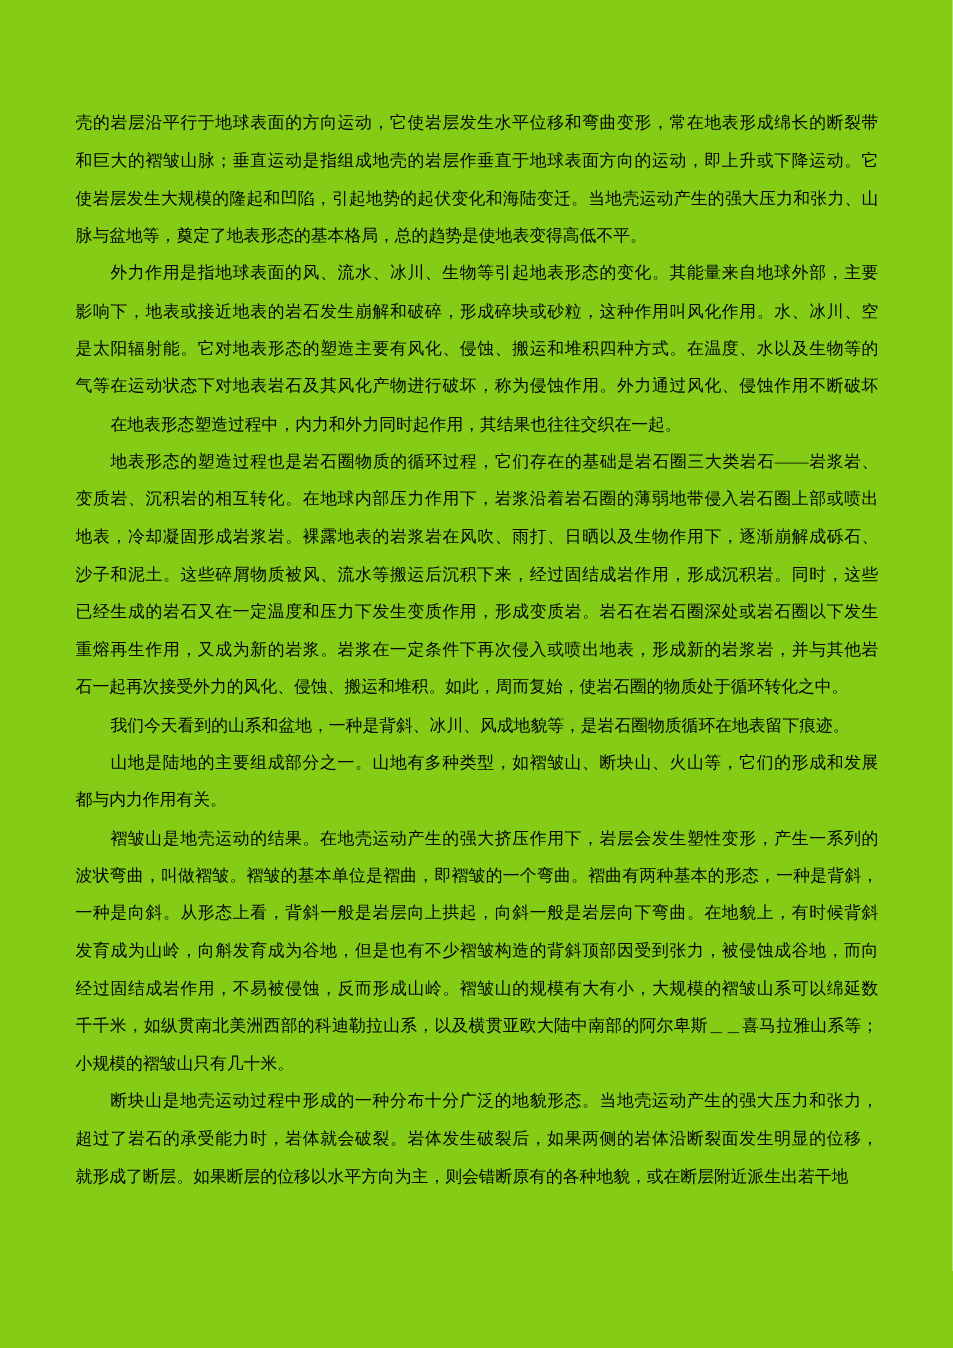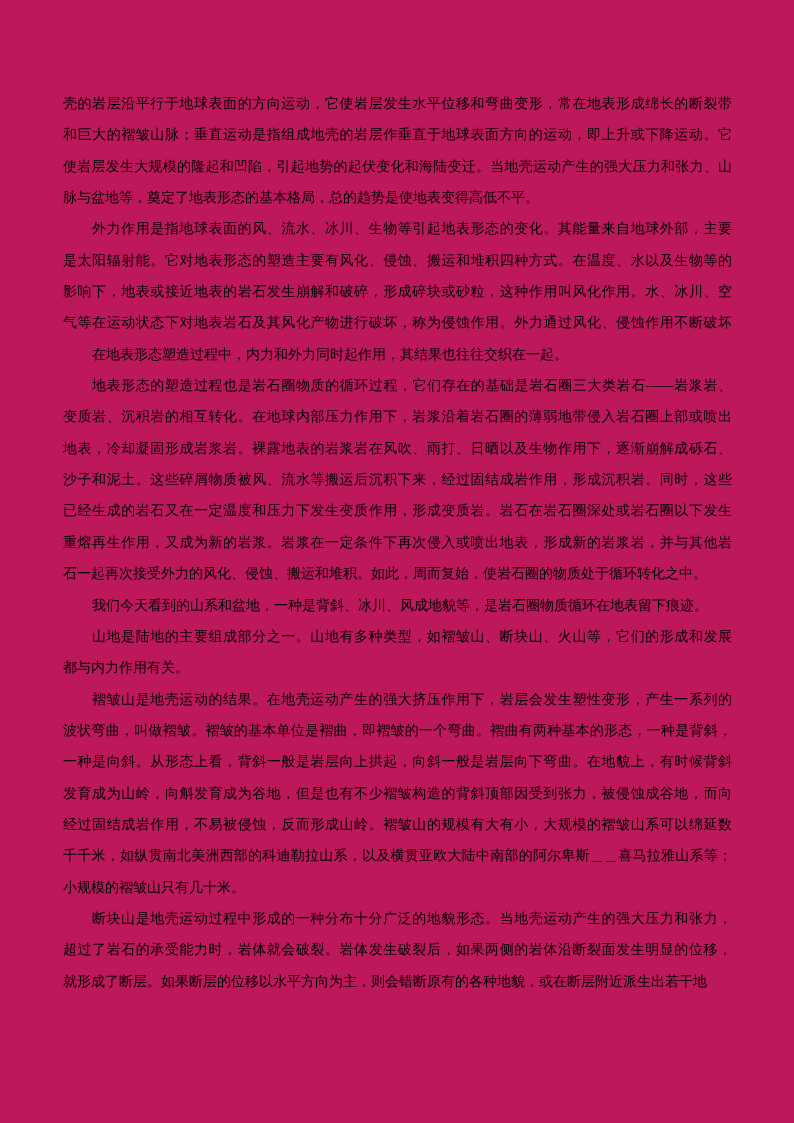--- a/index.html
+++ b/index.html
@@ -1,20 +1,20 @@
 <!DOCTYPE html>
 <html><head>
 <meta charset="utf-8">
 <style>
   html, body { margin: 0; padding: 0; background: #ffffff; }
   .page {
     position: relative;
     width: 794px;
     height: 1123px;
-    background: #be185d;
+    background: #84cc16;
     overflow: hidden;
     font-family: "Liberation Serif", "DejaVu Serif", serif;
   }
   .text-area {
     position: absolute;
     left: 63px;
     top: 88px;
     width: 669px;
   }
   .paragraph { margin: 0; padding: 0; }
@@ -36,22 +36,22 @@
 <div class="page">
   <div class="text-area">
       <div class="paragraph">
         <div class="line">壳的岩层沿平行于地球表面的方向运动，它使岩层发生水平位移和弯曲变形，常在地表形成绵长的断裂带</div>
         <div class="line">和巨大的褶皱山脉；垂直运动是指组成地壳的岩层作垂直于地球表面方向的运动，即上升或下降运动。它</div>
         <div class="line">使岩层发生大规模的隆起和凹陷，引起地势的起伏变化和海陆变迁。当地壳运动产生的强大压力和张力、山</div>
         <div class="line last">脉与盆地等，奠定了地表形态的基本格局，总的趋势是使地表变得高低不平。</div>
       </div>
       <div class="paragraph">
         <div class="line first-indent">外力作用是指地球表面的风、流水、冰川、生物等引起地表形态的变化。其能量来自地球外部，主要</div>
+        <div class="line">影响下，地表或接近地表的岩石发生崩解和破碎，形成碎块或砂粒，这种作用叫风化作用。水、冰川、空</div>
         <div class="line">是太阳辐射能。它对地表形态的塑造主要有风化、侵蚀、搬运和堆积四种方式。在温度、水以及生物等的</div>
-        <div class="line">影响下，地表或接近地表的岩石发生崩解和破碎，形成碎块或砂粒，这种作用叫风化作用。水、冰川、空</div>
         <div class="line">气等在运动状态下对地表岩石及其风化产物进行破坏，称为侵蚀作用。外力通过风化、侵蚀作用不断破坏</div>
       </div>
       <div class="paragraph">
         <div class="line last first-indent">在地表形态塑造过程中，内力和外力同时起作用，其结果也往往交织在一起。</div>
       </div>
       <div class="paragraph">
         <div class="line first-indent">地表形态的塑造过程也是岩石圈物质的循环过程，它们存在的基础是岩石圈三大类岩石——岩浆岩、</div>
         <div class="line">变质岩、沉积岩的相互转化。在地球内部压力作用下，岩浆沿着岩石圈的薄弱地带侵入岩石圈上部或喷出</div>
         <div class="line">地表，冷却凝固形成岩浆岩。裸露地表的岩浆岩在风吹、雨打、日晒以及生物作用下，逐渐崩解成砾石、</div>
         <div class="line">沙子和泥土。这些碎屑物质被风、流水等搬运后沉积下来，经过固结成岩作用，形成沉积岩。同时，这些</div>

